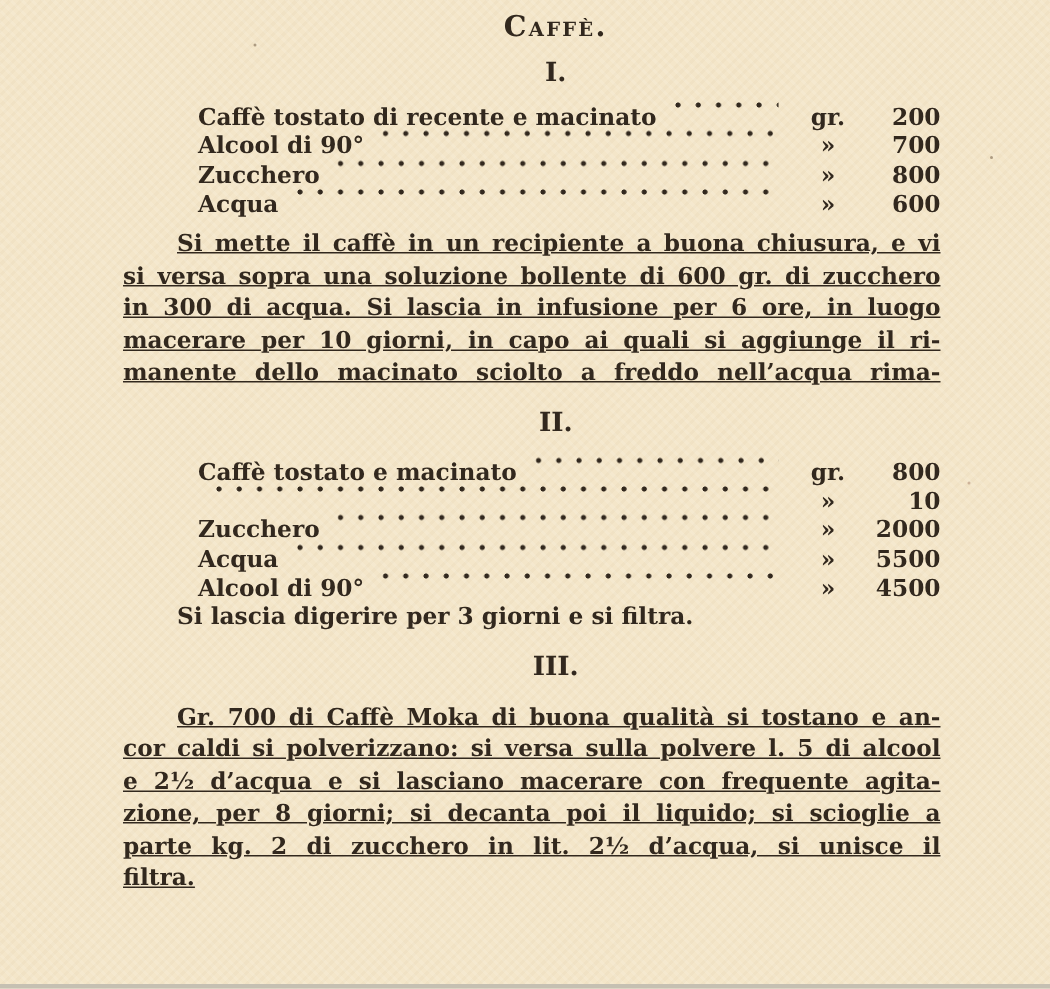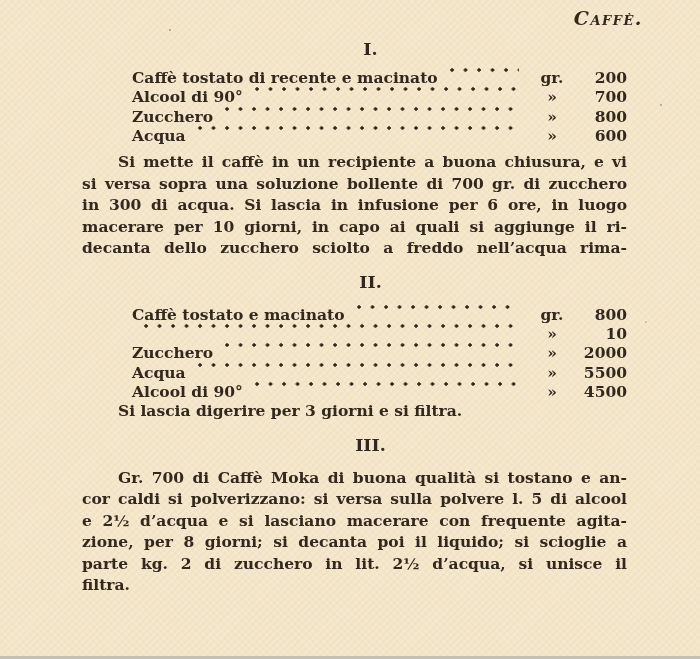--- a/index.html
+++ b/index.html
@@ -16,26 +16,25 @@
       repeating-linear-gradient(45deg, rgba(255,255,255,0.10) 0 2px, rgba(255,255,255,0) 2px 5px),
       repeating-linear-gradient(-45deg, rgba(176,148,104,0.05) 0 2px, rgba(176,148,104,0) 2px 5px);
     color:#32281e;
   }
   .content{
     position:absolute;left:82px;top:0;width:545px;
     font-size:15.5px;font-weight:700;line-height:21.5px;
   }
   .page-title{
     margin-top:7px;
-    text-align:right;
+    text-align:center;
     transform:translateX(16px);
     font-variant:small-caps;
     font-size:19px;line-height:22px;
     letter-spacing:1.5px;
-    font-style:italic;
   }
   .section-heading{
     text-align:center;
     transform:translateX(16px);
     font-size:17.5px;line-height:22px;
     margin-top:9px;
   }
   .ingredient-table{margin-top:7px;}
   .ingredient-table .row{
     display:flex;align-items:flex-start;
@@ -47,21 +46,21 @@
     flex:1 1 auto;
     height:4px;
     position:relative;top:1px;
     margin:0 10px 0 12px;
     background-image:radial-gradient(circle at 2px 2px, #32281e 1.45px, rgba(0,0,0,0) 1.95px);
     background-size:13.5px 4px;
     background-repeat:repeat-x;
   }
   .row .unit{width:46px;text-align:center;white-space:nowrap;}
   .row .value{width:52px;text-align:right;white-space:nowrap;}
-  .paragraph{margin-top:7px;}
+  .paragraph{margin-top:7px;text-decoration:underline;}
   .paragraph .line{
     text-align:justify;
     text-align-last:justify;
   }
   .paragraph .line.first{text-indent:36px;}
   .paragraph .line.last{text-align-last:left;}
   .note-line{text-indent:36px;}
   .mt-sm{margin-top:11px;}
   .mt-md{margin-top:12px;}
   .bottom-edge{
@@ -105,24 +104,24 @@
       <div class="row">
         <span class="label">Acqua</span>
         <span class="leader"></span>
         <span class="unit">»</span>
         <span class="value">600</span>
       </div>
     </div>
 
     <div class="paragraph">
       <div class="line first">Si mette il caffè in un recipiente a buona chiusura, e vi</div>
-      <div class="line">si versa sopra una soluzione bollente di 700 gr. di zucchero</div>
+      <div class="line">si versa sopra una soluzione bollente di 600 gr. di zucchero</div>
       <div class="line">in 300 di acqua. Si lascia in infusione per 6 ore, in luogo</div>
       <div class="line">macerare per 10 giorni, in capo ai quali si aggiunge il ri-</div>
-      <div class="line">decanta dello zucchero sciolto a freddo nell’acqua rima-</div>
+      <div class="line">manente dello macinato sciolto a freddo nell’acqua rima-</div>
     </div>
 
     <div class="section-heading mt-md">II.</div>
 
     <div class="ingredient-table mt-sm">
       <div class="row">
         <span class="label">Caffè tostato e macinato</span>
         <span class="leader"></span>
         <span class="unit">gr.</span>
         <span class="value">800</span>

